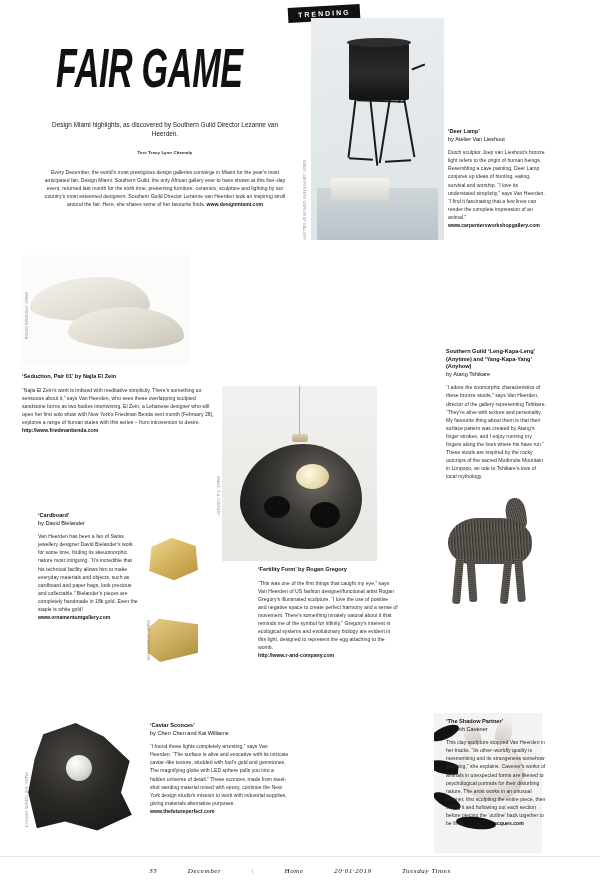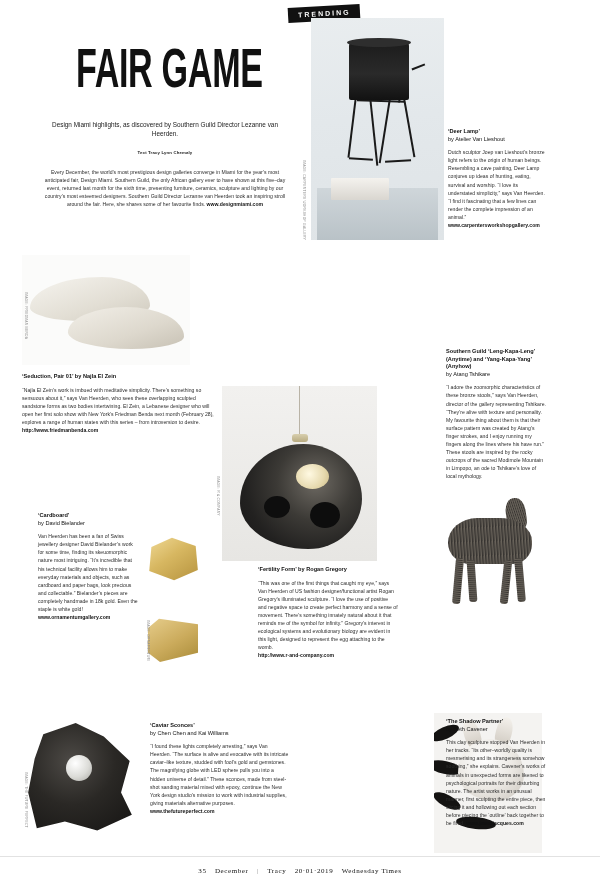--- a/index.html
+++ b/index.html
@@ -11,21 +11,21 @@
     position:relative;
     overflow:hidden;
   }
   .page{position:absolute;inset:0;}
   .body-txt{font-size:5.1px;line-height:8.1px;letter-spacing:.02px;color:#2b2b2b;text-align:left;}
   .sec-title{font-size:5.6px;line-height:7.6px;font-weight:bold;color:#111;}
   .sec-sub{font-size:5.6px;line-height:7.6px;color:#111;}
   .url{font-weight:bold;color:#111;}
 
   
-  #masthead{position:absolute;left:76px;top:42px;width:250px;}
+  #masthead{position:absolute;left:56px;top:42px;width:250px;font-style:italic;}
   #fairgame{
     font-family:"Liberation Sans", sans-serif;
     font-size:55px;line-height:52px;font-weight:bold;
     letter-spacing:-0.5px;color:#111;
     transform:scaleX(.62);transform-origin:left center;
     white-space:nowrap;
   }
   #deck{
     position:absolute;left:45px;top:120px;width:240px;
     text-align:center;font-size:6.4px;line-height:9.4px;color:#1b1b1b;
@@ -149,21 +149,21 @@
   #txt-shadow{left:446px;top:718px;width:100px;}
   .gap{height:5px;}
 
   
   #footer{
     position:absolute;left:0;bottom:6px;width:600px;
     text-align:center;
     font-family:"Liberation Serif", serif;
     font-size:7px;letter-spacing:.6px;color:#111;
   }
-  #footer span{margin:0 3px;}
+  #footer span{margin:0 14px;font-style:italic;}
   #footer .sep{color:#888;}
   #rule{position:absolute;left:0;bottom:24px;width:600px;height:1px;background:#e2e2e2;}
 </style>
 </head>
 <body>
 
 <div class="page">
 
   <div id="trending">TRENDING</div>
 
@@ -299,18 +299,18 @@
     <div class="body-txt"><span>This clay sculpture stopped Van Heerden in her tracks. “Its other–worldly quality is mesmerising and its strangeness somehow soothing,” she explains. Cavener’s works of animals in unexpected forms are likened to psychological portraits for their disturbing nature. The artist works in an unusual manner, first sculpting the entire piece, then slicing it and hollowing out each section before piecing the ‘outline’ back together to be fired.</span>
       <span class="url">www.jasonjacques.com</span>
     </div>
   </div>
 
   <div id="rule"></div>
   <div id="footer">
     <span>35</span>
     <span>December</span>
     <span class="sep">|</span>
-    <span>Tracy</span>
+    <span>Home</span>
     <span>20·01·2019</span>
-    <span>Wednesday Times</span>
+    <span>Tuesday Times</span>
   </div>
 
 </div>
 
 </body></html>

